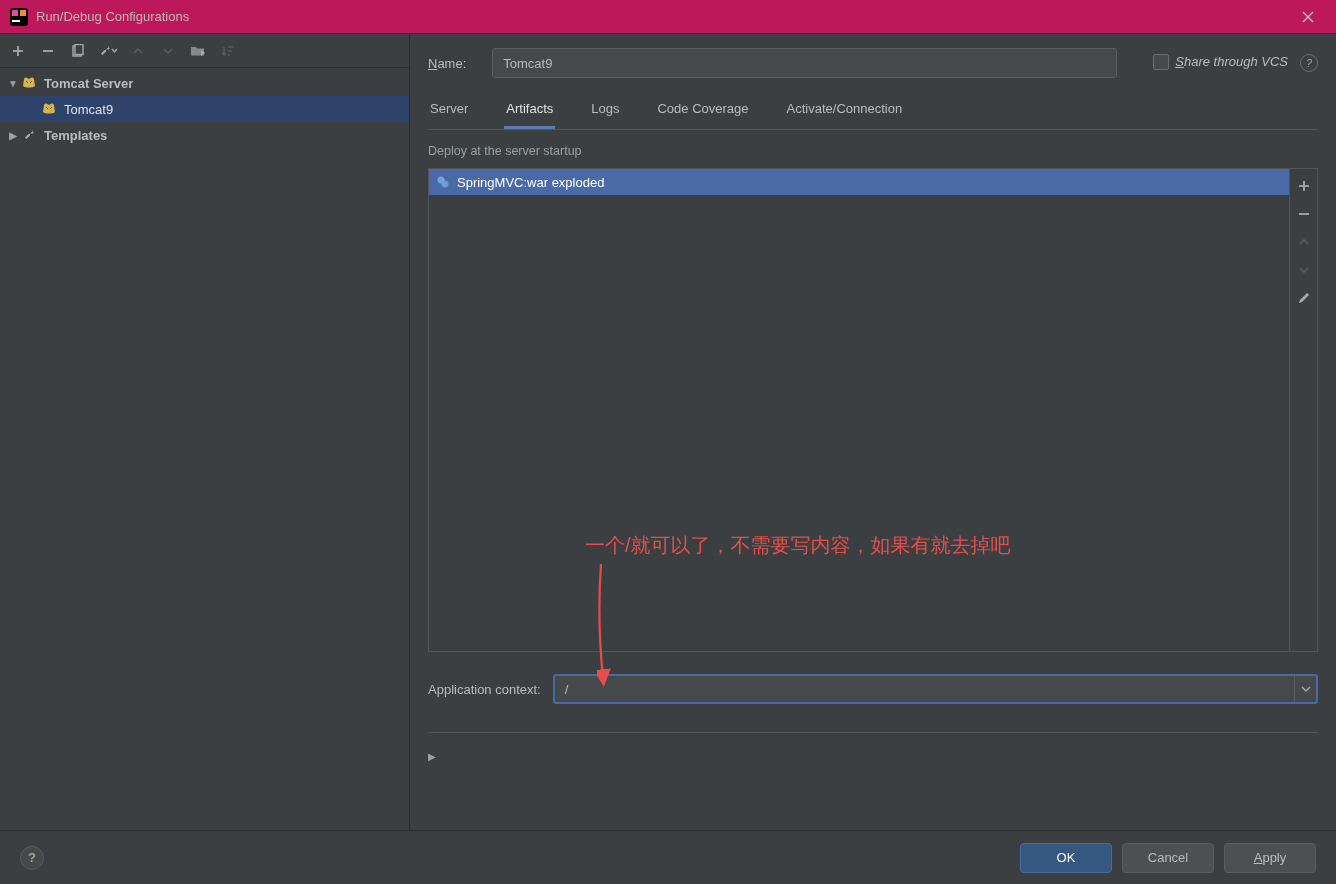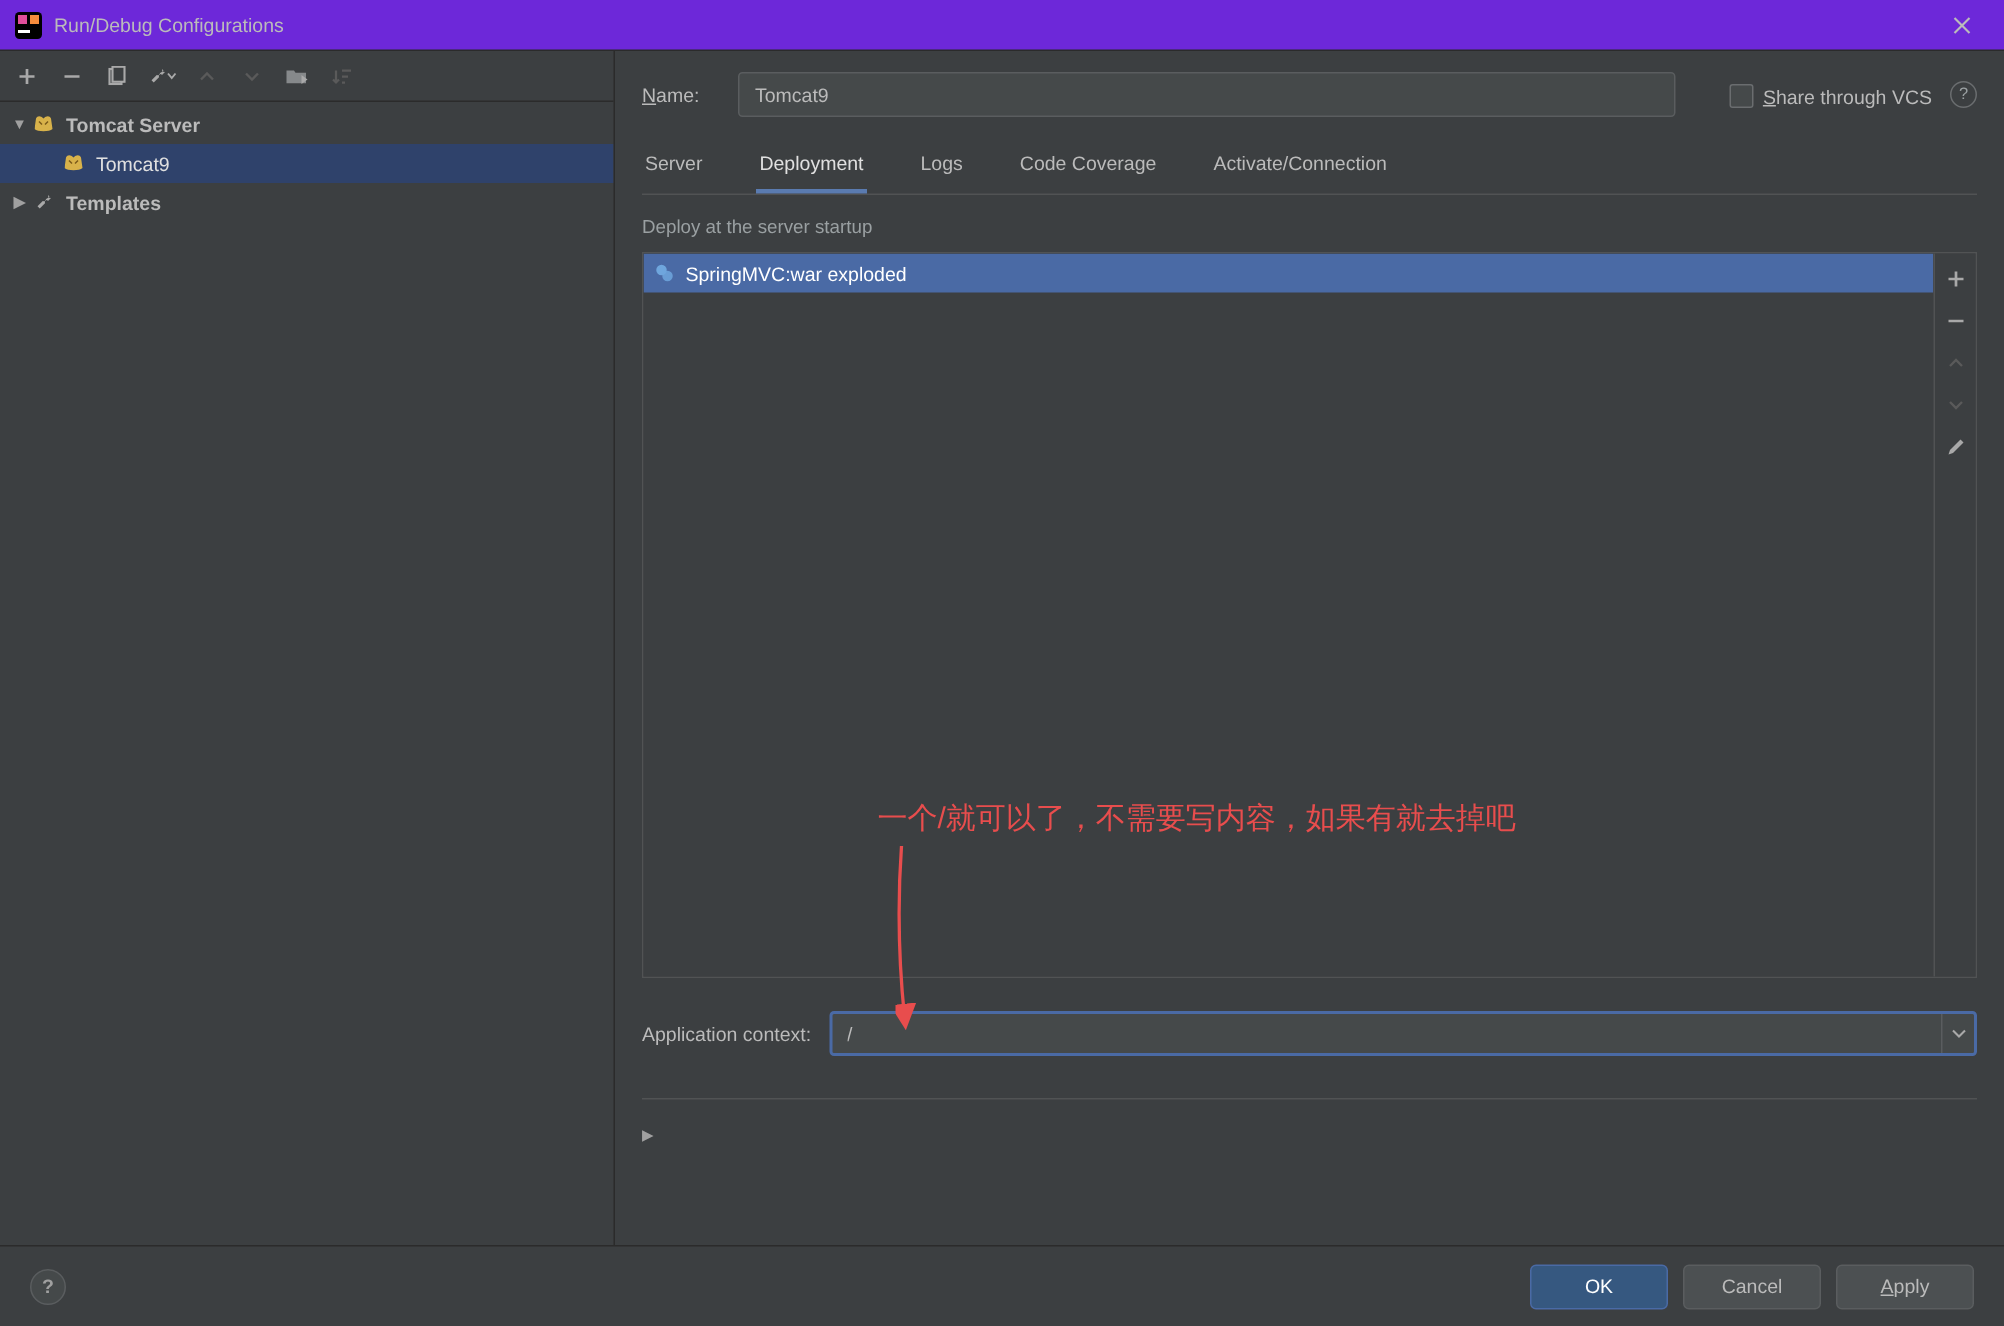--- a/index.html
+++ b/index.html
@@ -8,21 +8,21 @@
   font-size: 13px;
   background: #3c3f41;
   color: #bbbbbb;
   width: 1336px;
   height: 884px;
   overflow: hidden;
   position: relative;
 }
 .titlebar {
   height: 34px;
-  background: #6d28d9;
+  background: #be185d;
   display: flex;
   align-items: center;
   padding: 0 8px;
   border-bottom: 1px solid #2b2b2b;
 }
 .titlebar .app-icon {
   width: 22px; height: 22px;
   display:flex; align-items:center; justify-content:center;
   margin-right: 6px;
 }
@@ -81,23 +81,24 @@
   flex:0 0 625px;
   background:#45494a;
   border:1px solid #5a5d5f;
   color:#bbbbbb;
   height:30px;
   padding:0 10px;
   border-radius:3px;
   font-size:13px;
 }
 .share-row {
-  display:flex; align-items:flex-end; gap:6px;
+  display:flex; align-items:flex-start; gap:6px;
   margin-left:auto;
   color:#bbbbbb;
+  font-style:italic;
 }
 .share-row .cb {
   width:16px;height:16px;border:1px solid #6a6d6f; background:#45494a; border-radius:2px;
 }
 .share-row .u { text-decoration:underline; }
 .share-row .help { width:18px;height:18px;border-radius:50%;display:flex;align-items:center;justify-content:center;border:1px solid #6a6d6f;color:#9aa0a2;font-size:11px;margin-left:6px;}
 .tabs {
   margin-top:18px;
   display:flex;
   gap:34px;
@@ -326,21 +327,21 @@
       <input class="name-input" value="Tomcat9" style="">
       <span class="share-row">
         <span class="cb"></span>
         <span><span class="u">S</span><span>hare through VCS</span></span>
         <span class="help">?</span>
       </span>
     </div>
 
     <div class="tabs">
       <div class="tab">Server</div>
-      <div class="tab active">Deployment</div>
+      <div class="tab active">Artifacts</div>
       <div class="tab">Logs</div>
       <div class="tab">Code Coverage</div>
       <div class="tab">Activate/Connection</div>
     </div>
 
     <div class="section-label">Deploy at the server startup</div>
 
     <div class="deploy-area">
       <div class="deploy-list">
         <div class="deploy-item">

